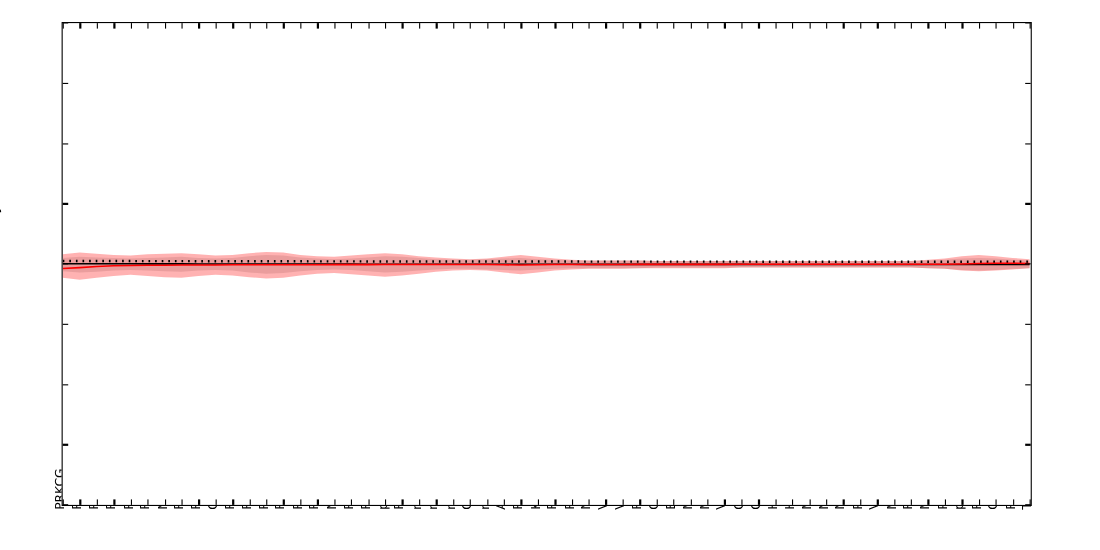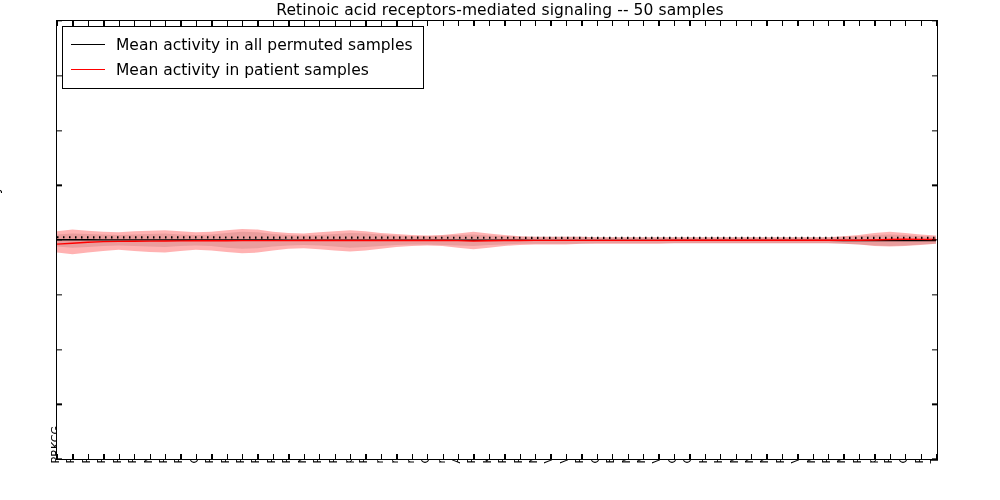--- a/index.html
+++ b/index.html
@@ -40,21 +40,20 @@
   .lg-text{font-size:15.5px;}
 
   
   svg.data-layer{position:absolute;left:0;top:0;}
 </style>
 </head>
 <body>
 
 <div id="fig">
 
-  <div id="chart-title">Retinoic acid receptors-mediated signaling -- 50 samples</div>
 
   <div id="ylabel">Inferred Activity</div>
 
 
   <div id="yticklabels"></div>
   <div id="xcats">
       <div class="xcat" style="left: 61px; top: 0px; transform: translateY(452px) rotate(-90deg);">PRKCG</div>
       <div class="xcat" style="left: 76.4211px; top: 0px; transform: translateY(452px) rotate(-90deg);">RXRG</div>
       <div class="xcat" style="left: 91.8421px; top: 0px; transform: translateY(452px) rotate(-90deg);">RXRs/RXRs/DNA/9cRA</div>
       <div class="xcat" style="left: 107.263px; top: 0px; transform: translateY(452px) rotate(-90deg);">RXRB</div>
@@ -255,24 +254,14 @@
         <div class="xtick-mark" style="left: 832.737px;"></div>
         <div class="xtick-mark t" style="left: 848.158px;"></div>
         <div class="xtick-mark" style="left: 848.158px;"></div>
         <div class="xtick-mark t" style="left: 863.579px;"></div>
         <div class="xtick-mark" style="left: 863.579px;"></div>
         <div class="xtick-mark t" style="left: 879px;"></div>
         <div class="xtick-mark" style="left: 879px;"></div>
       </div>
   </div>
 
-  <div id="legend">
-    <div class="lg-row">
-      <span class="lg-swatch"></span>
-      <span class="lg-text">Mean activity in all permuted samples</span>
-    </div>
-    <div class="lg-row">
-      <span class="lg-swatch red"></span>
-      <span class="lg-text">Mean activity in patient samples</span>
-    </div>
-  </div>
 
 </div>
 
 </body></html>

